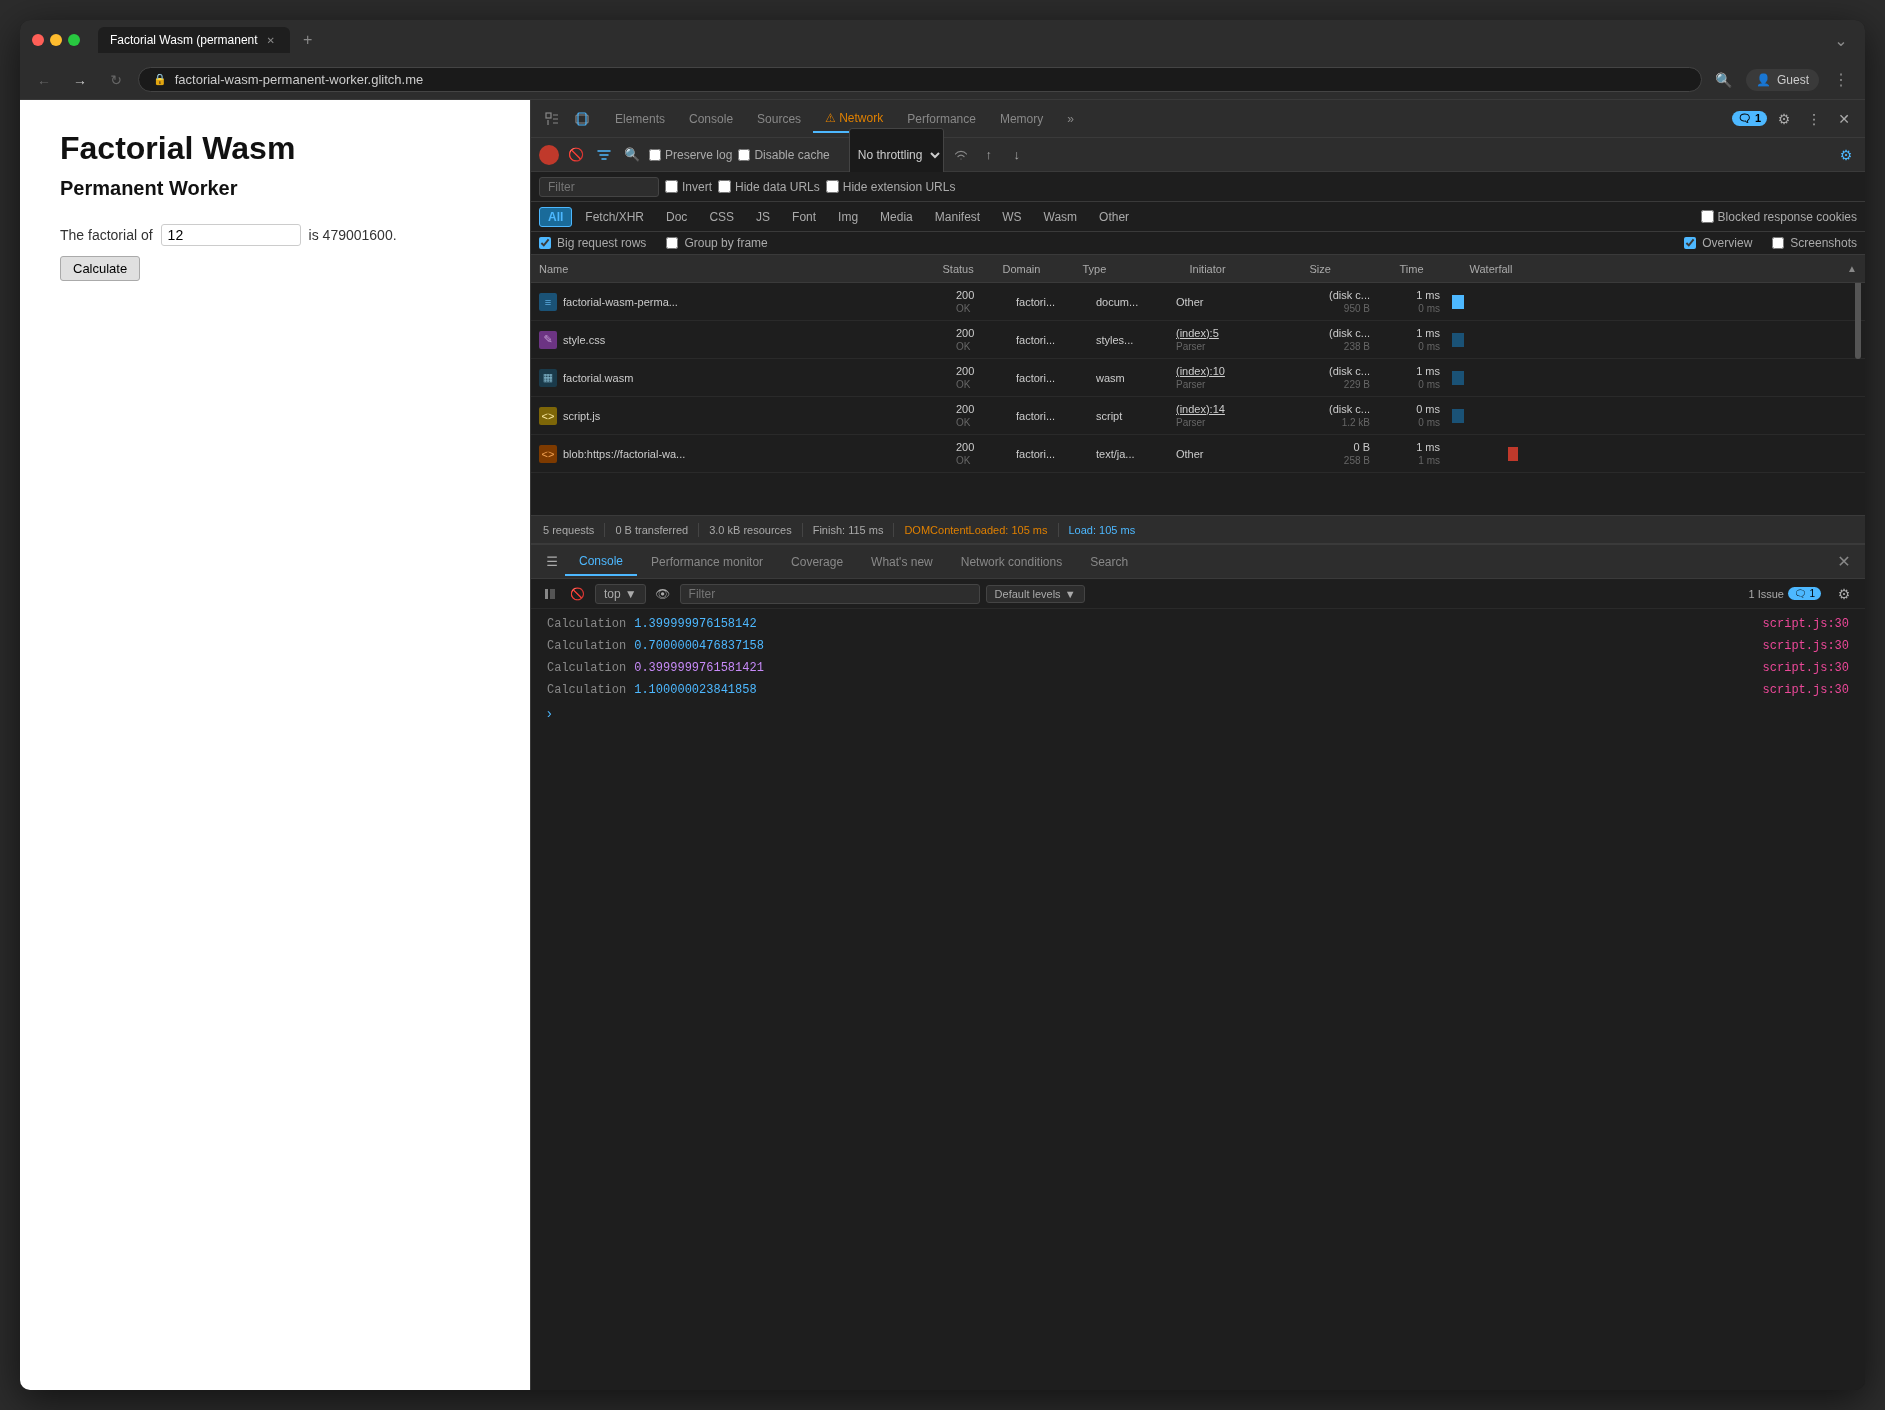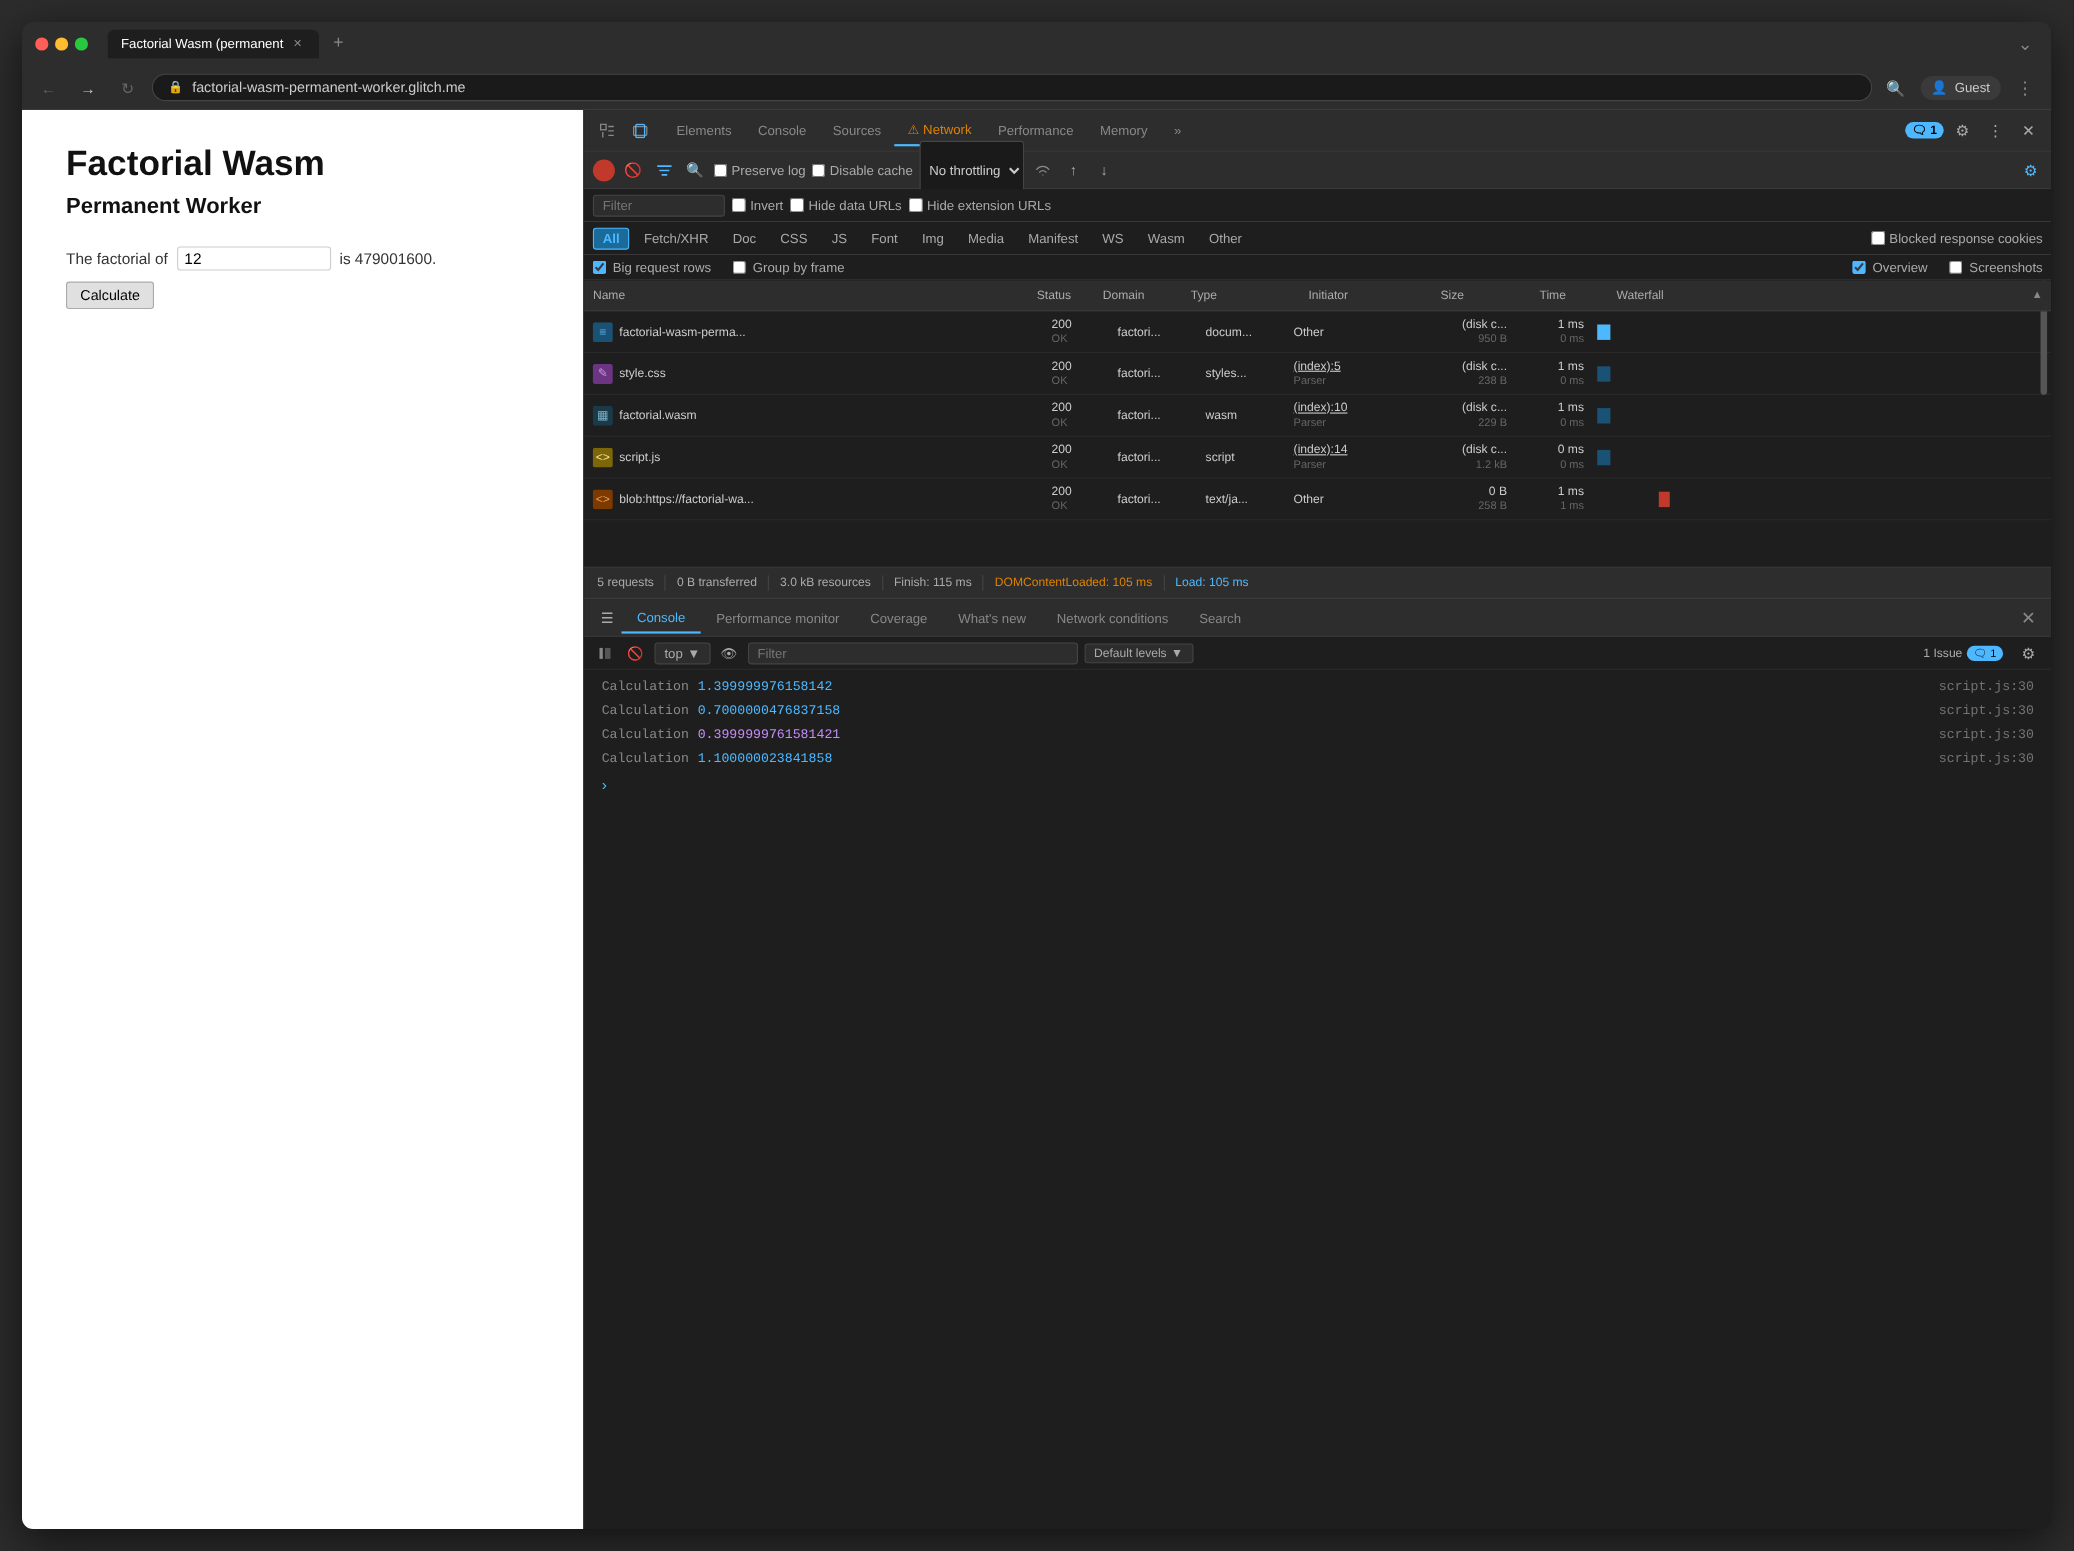--- a/index.html
+++ b/index.html
@@ -341,20 +341,21 @@
     }
 
     .throttle-select {
       background: #1a1a1a;
       border: 1px solid #444;
       border-radius: 3px;
       color: #ccc;
       font-size: 12px;
       padding: 18px 4px;
       cursor: pointer;
+      margin-left: 13px;
     }
 
     .toolbar-btn-icon {
       width: 22px; height: 22px;
       display: flex; align-items: center; justify-content: center;
       color: #aaa; font-size: 13px; cursor: pointer;
     }
 
     .settings-blue {
       width: 22px; height: 22px;
@@ -716,21 +717,21 @@
       padding: 0 16px;
       font-size: 12px;
       color: #ccc;
       font-family: 'Courier New', monospace;
       gap: 8px;
     }
 
     .console-label { color: #888; }
     .console-value-blue { color: #4db8ff; }
     .console-value-purple { color: #c78af8; }
-    .console-link { color: #737373; margin-left: auto; text-decoration: none; }
+    .console-link { color: #ec4899; margin-left: auto; text-decoration: none; }
 
     .console-prompt {
       padding: 4px 16px;
       color: #4db8ff;
       font-size: 14px;
     }
   </style>
 </head>
 <body>
 

